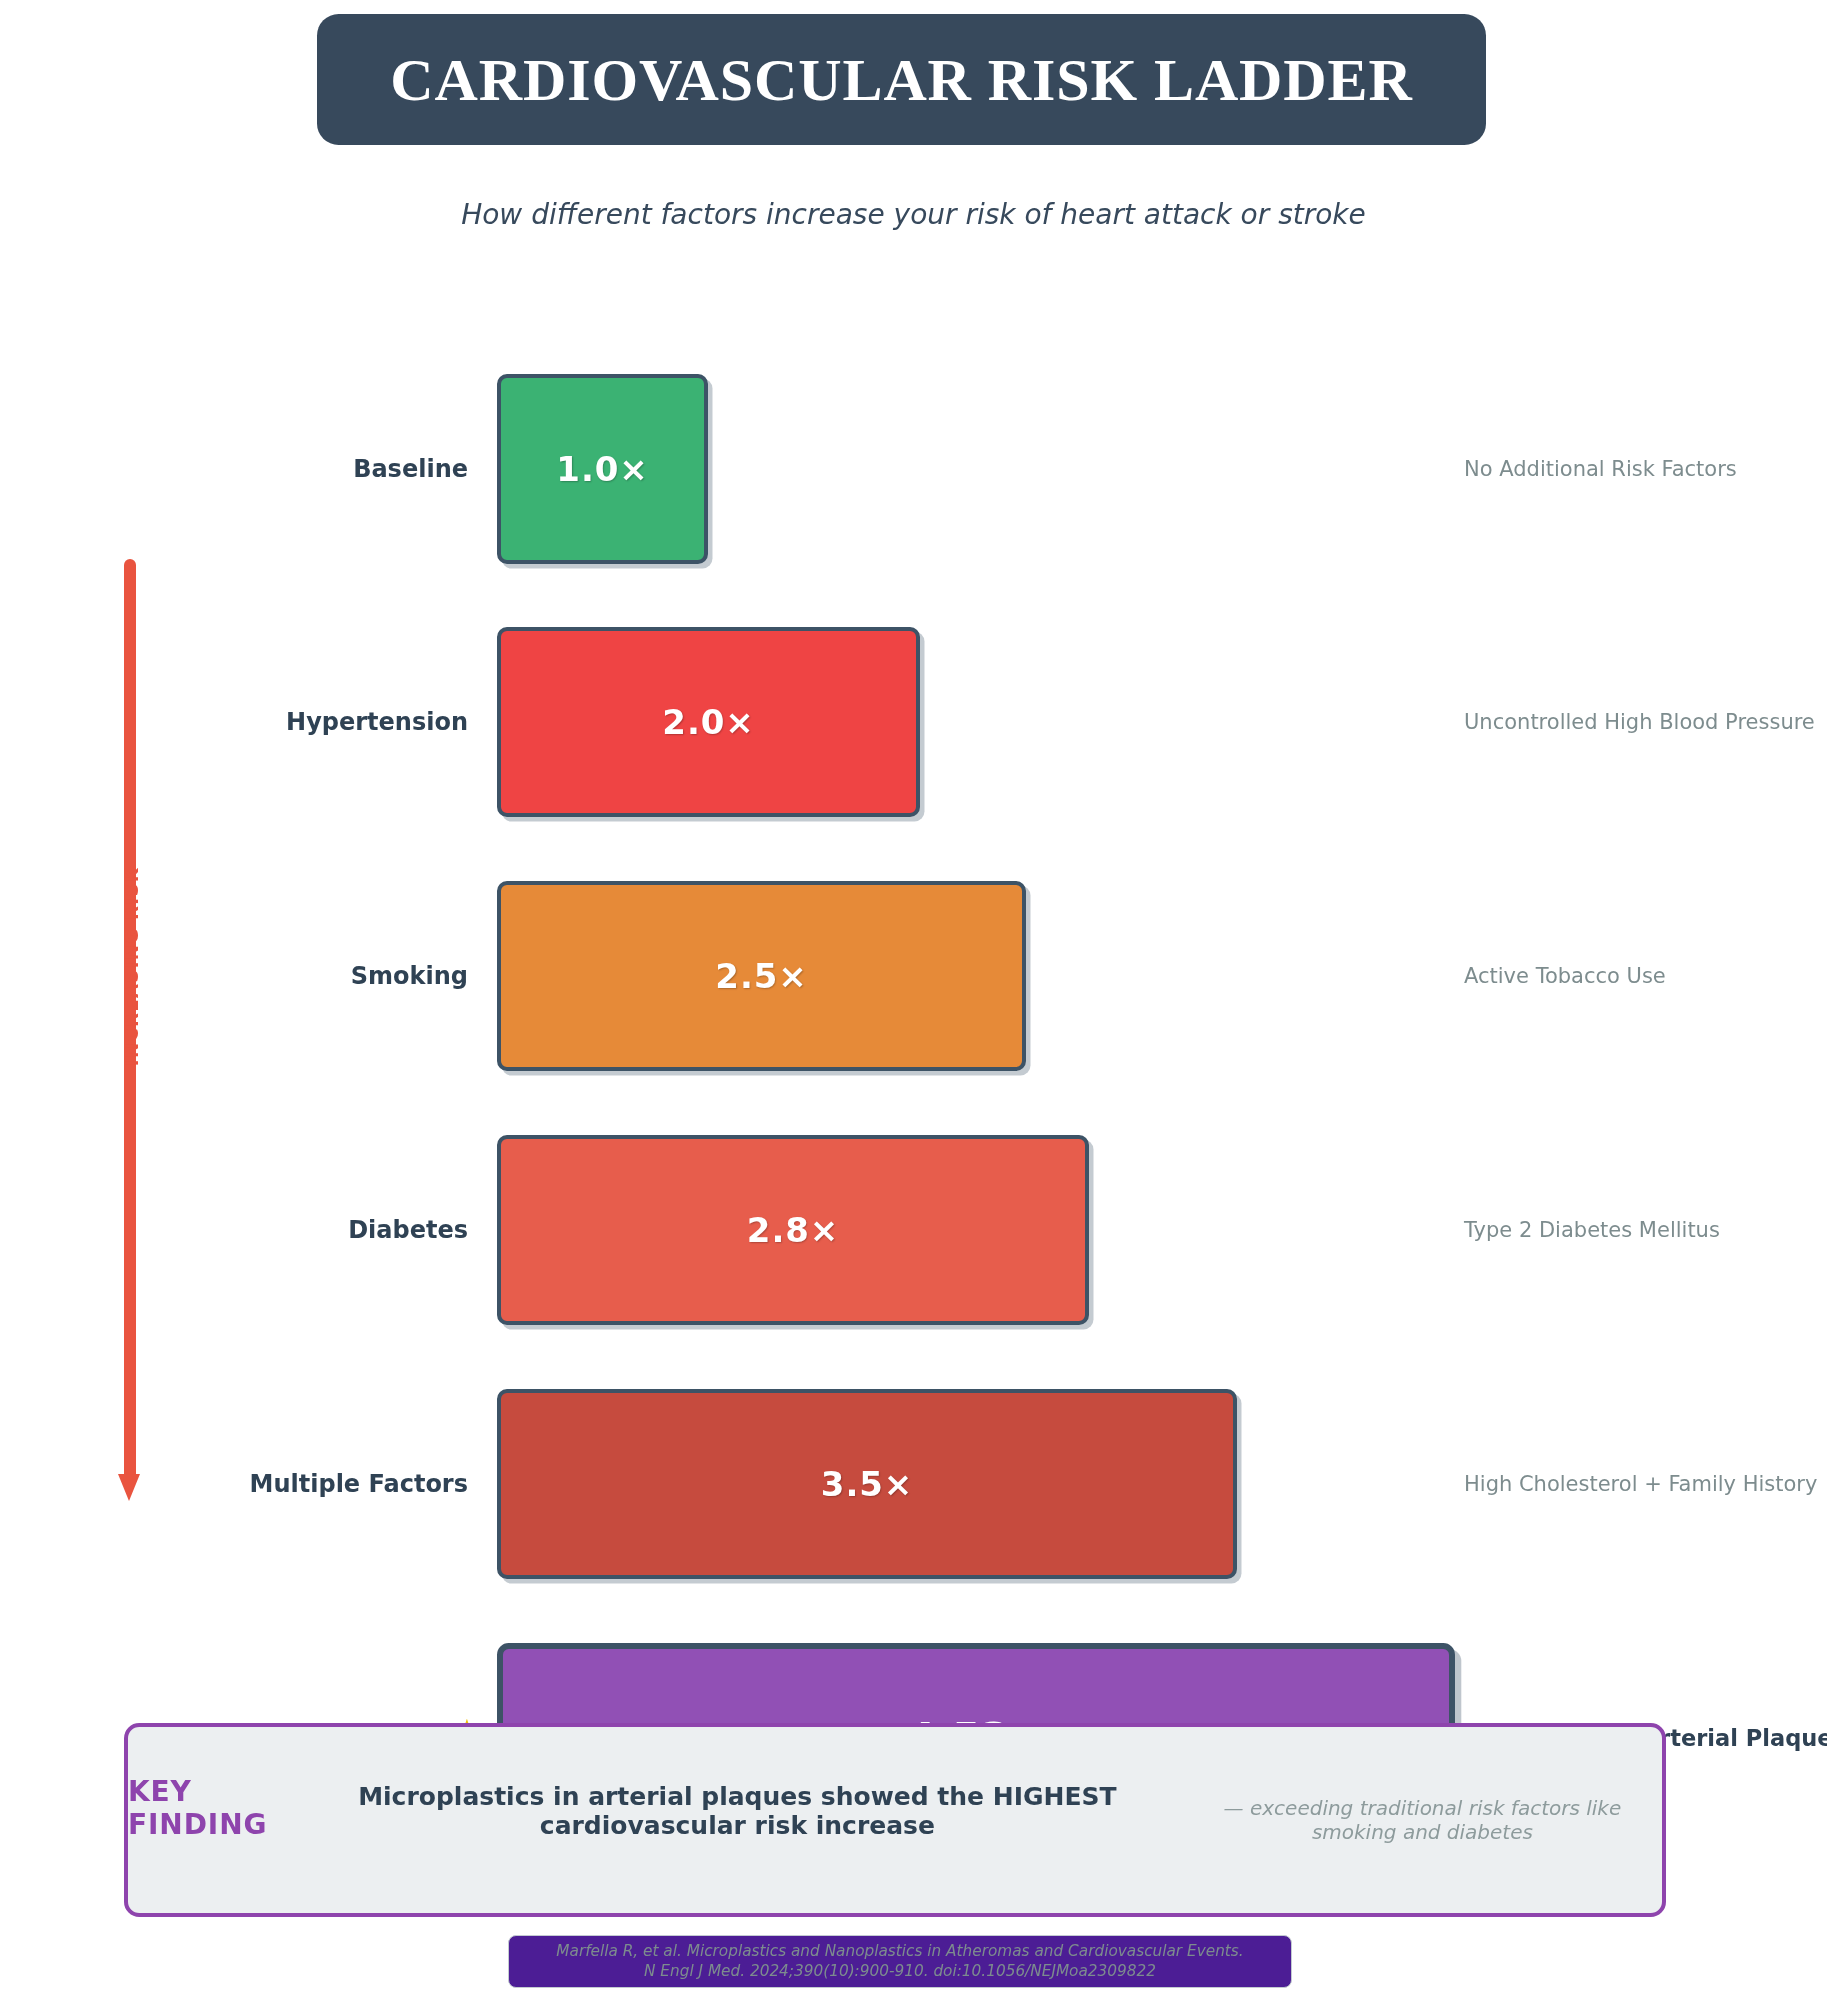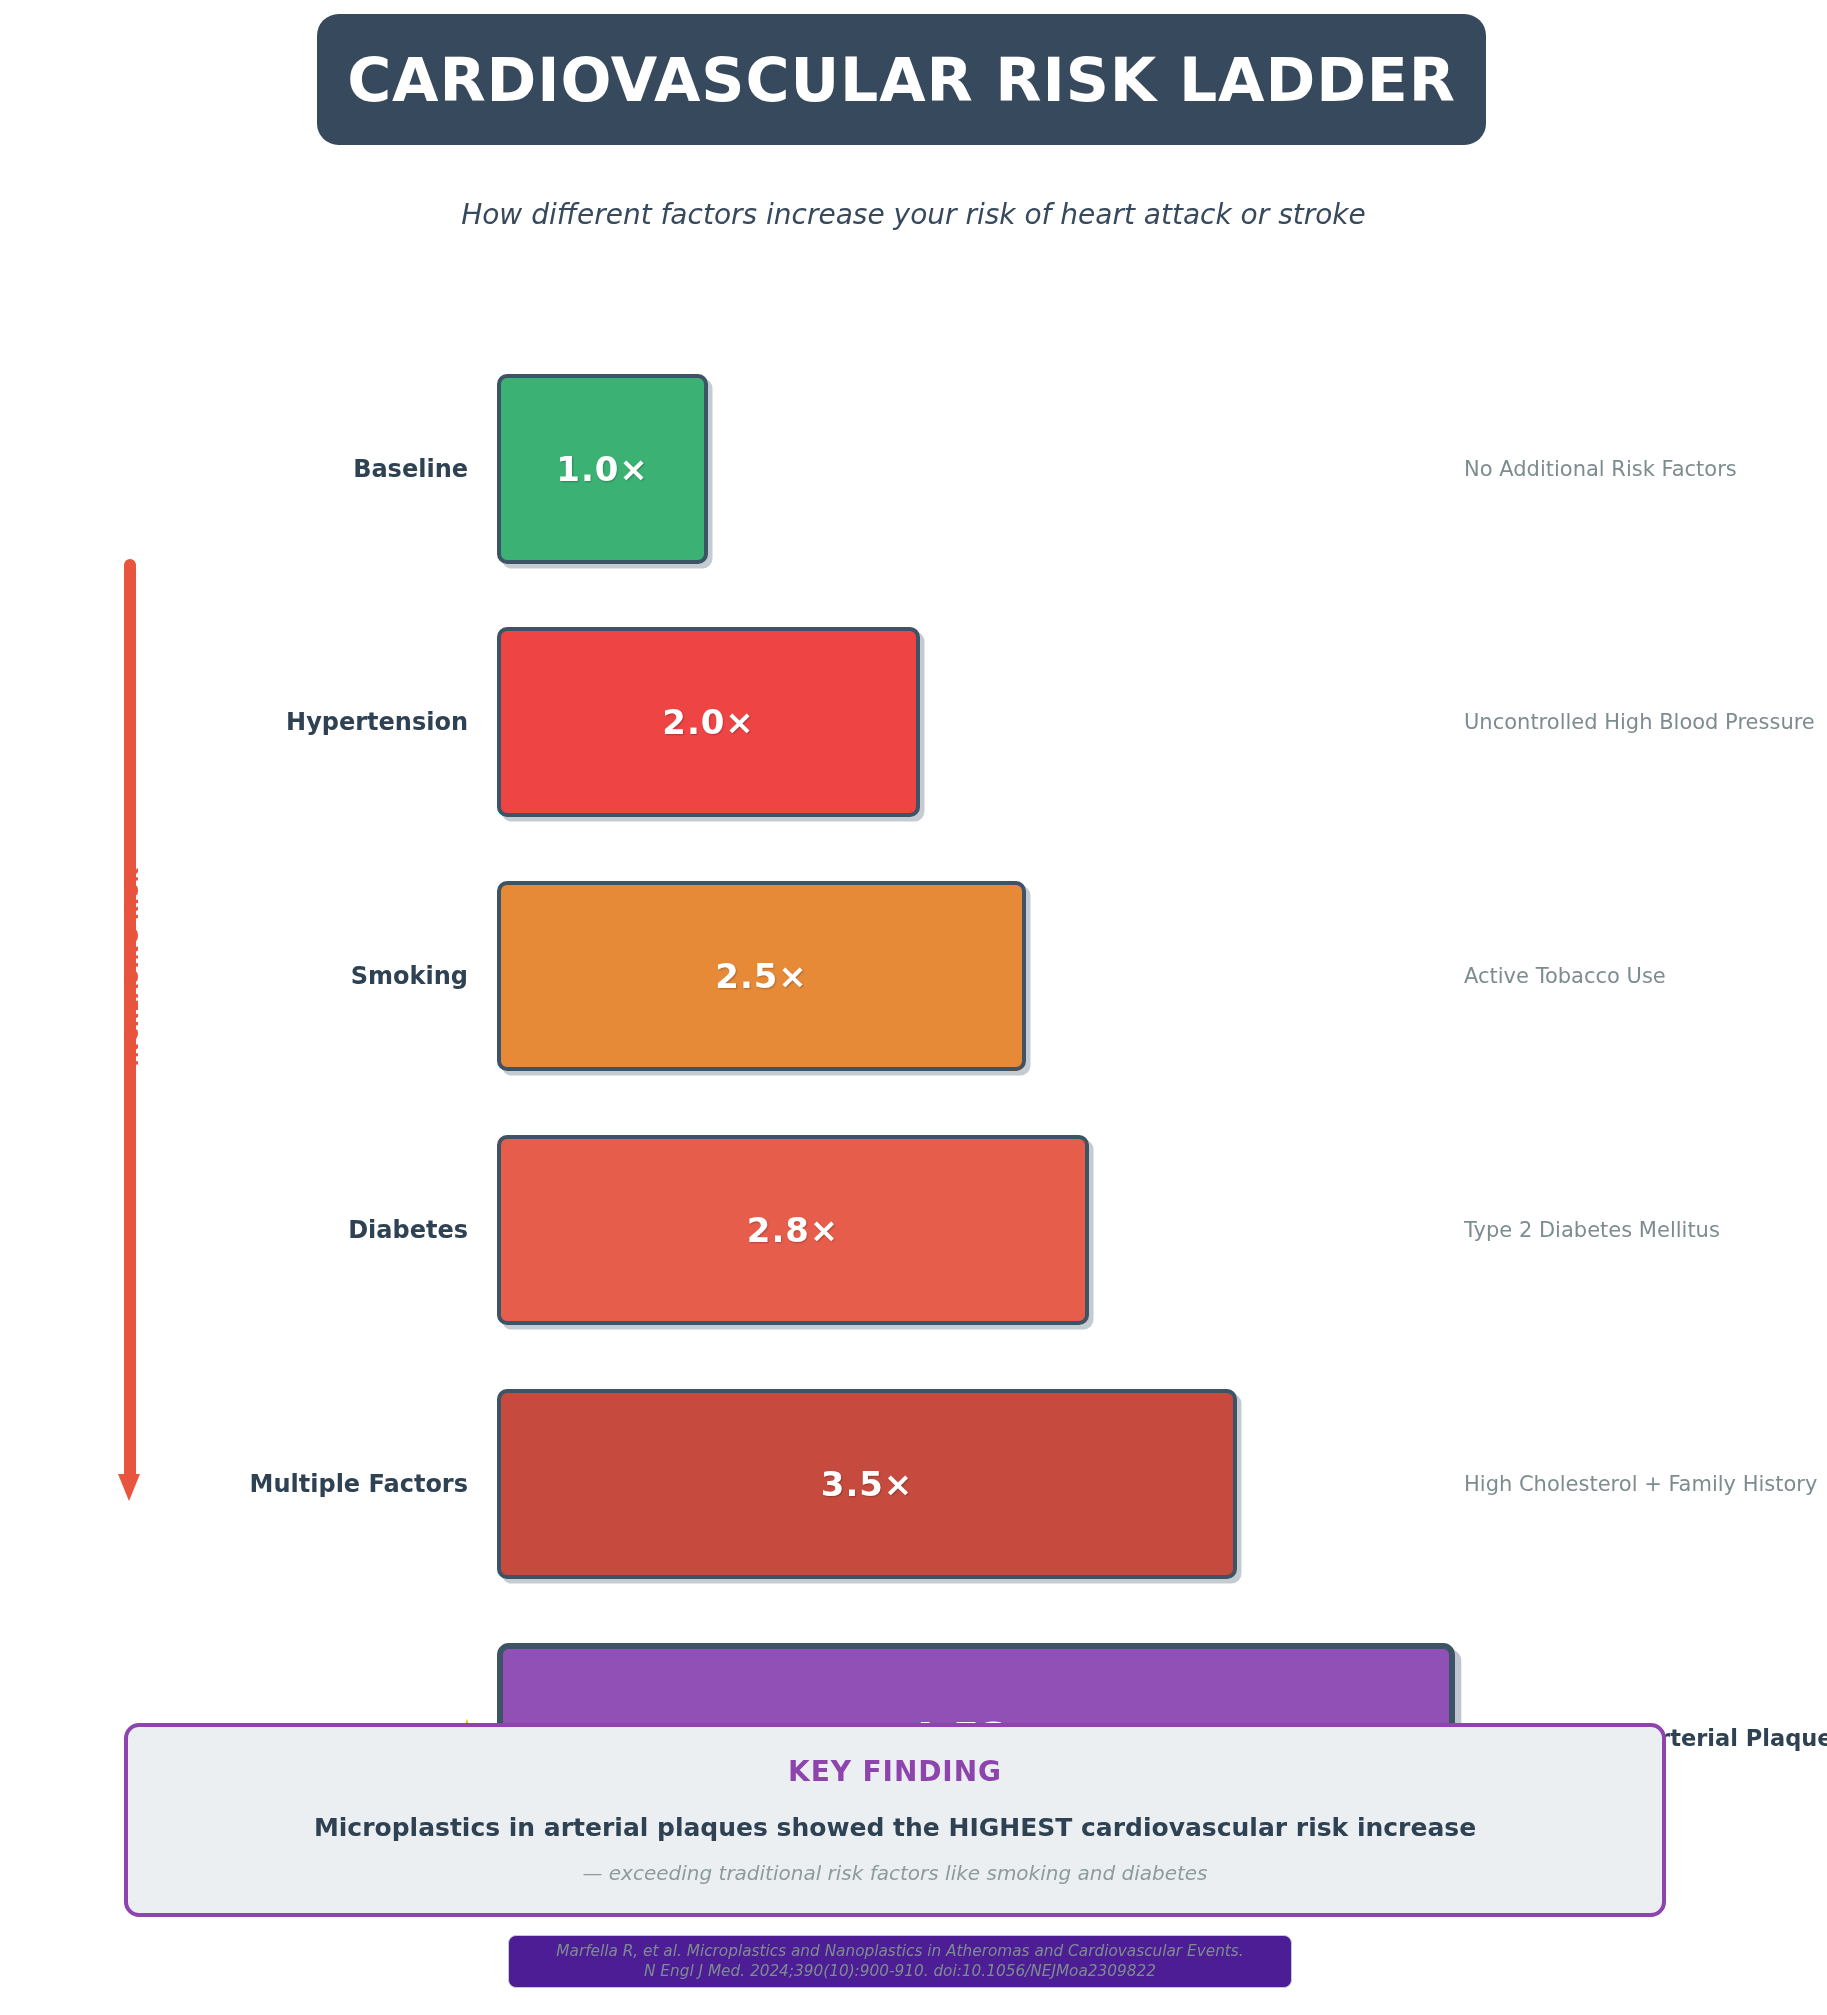--- a/index.html
+++ b/index.html
@@ -27,20 +27,21 @@
     display: flex; align-items: center; justify-content: center;
   }
   #title-text {
     color: #ffffff;
     font-size: 60px;
     font-weight: bold;
     letter-spacing: 0.9px;
     line-height: 1;
     text-align: center;
     white-space: nowrap;
+    font-family: Liberation Serif, serif;
   }
   #subtitle {
     position: absolute;
     left: 0; top: 198px;
     width: 1827px;
     text-align: center;
     font-size: 28px;
     font-style: italic;
     color: #37495C;
     font-family: "DejaVu Sans", sans-serif;
@@ -154,21 +155,21 @@
   #star-right { left: 1377px; width: 54px; }
 
   
   #key-finding {
     position: absolute;
     left: 124px; top: 1723px;
     width: 1542px; height: 194px;
     background: #ECEFF1;
     border: 4.5px solid #8E44AD;
     border-radius: 15.3px;
-    display: flex; flex-direction: column;
+    display: flex; flex-direction: row;
     align-items: center; justify-content: center;
   }
   #kf-title {
     color: #8E44AD;
     font-size: 28px;
     font-weight: bold;
     letter-spacing: 0.9px;
     margin-bottom: 25px;
   }
   #kf-main {

